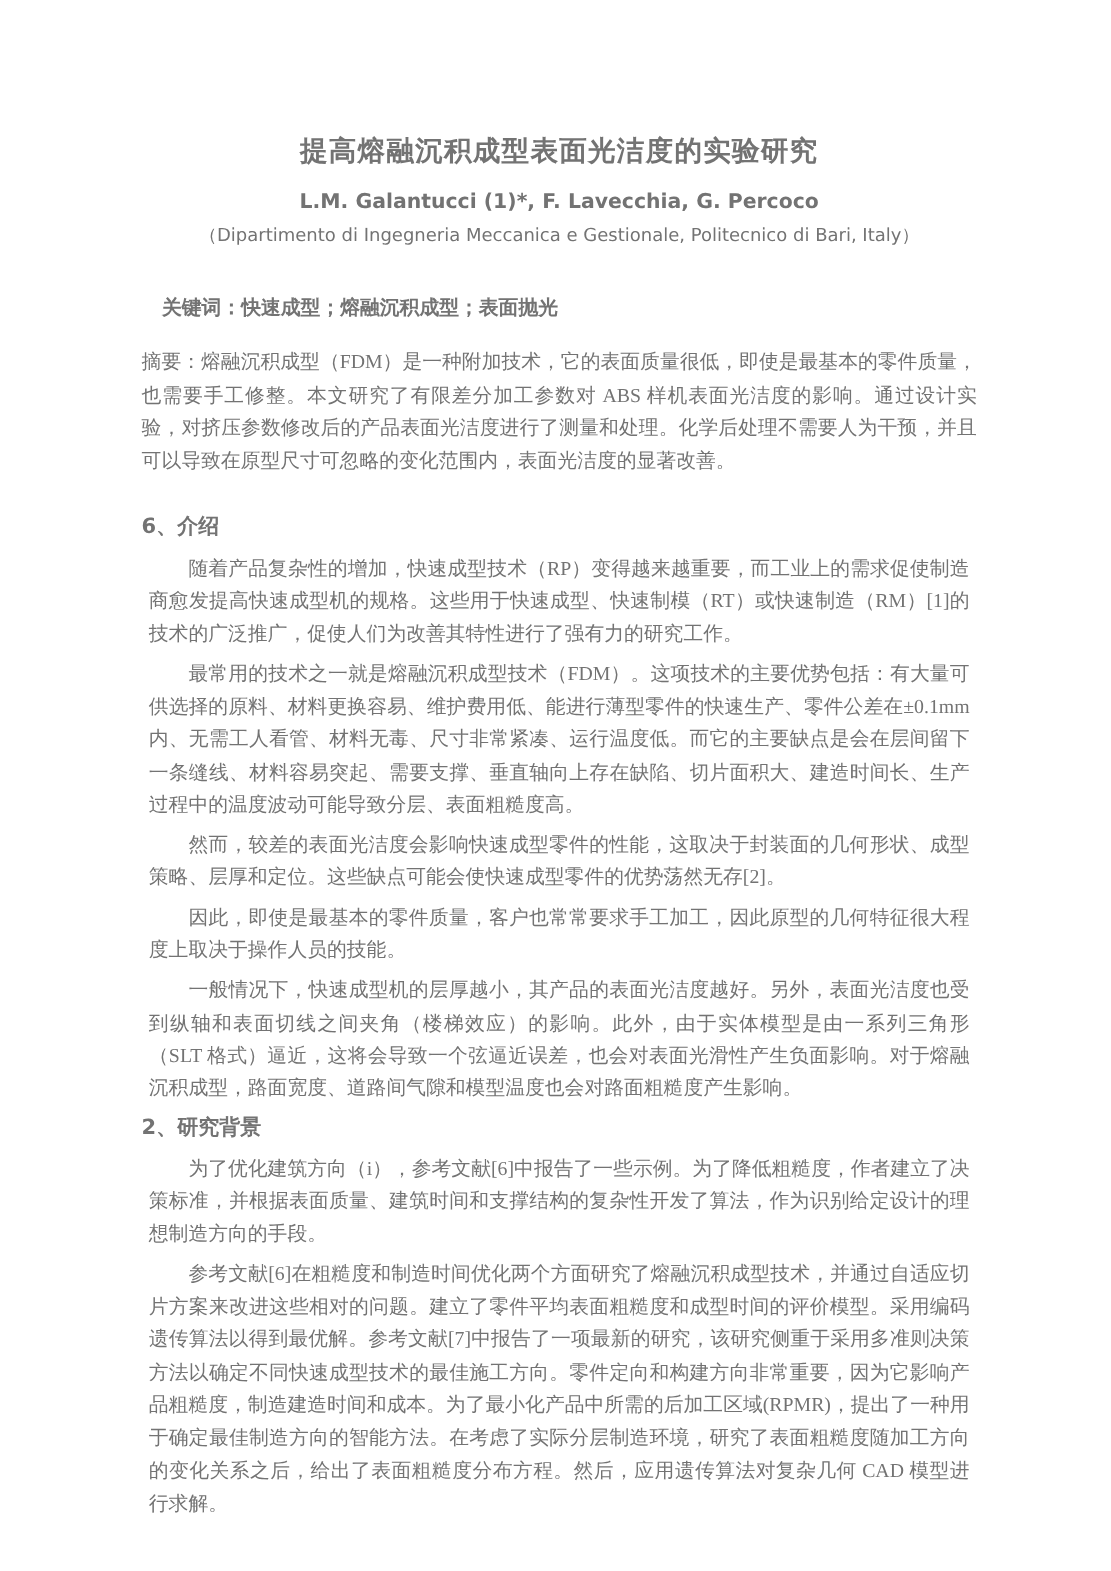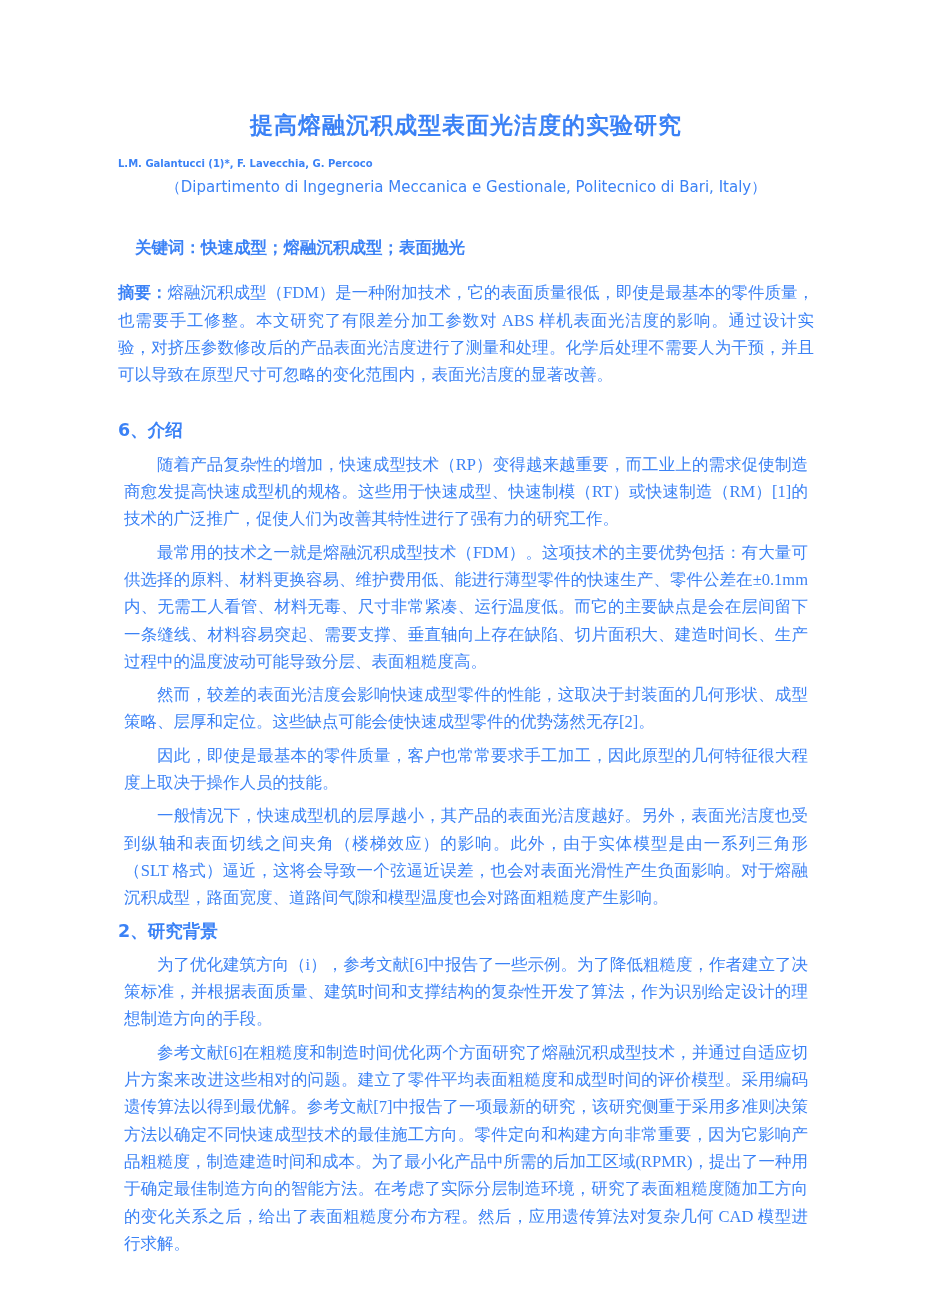--- a/index.html
+++ b/index.html
@@ -5,41 +5,42 @@
   html, body {
     margin: 0;
     padding: 0;
     background: #ffffff;
   }
   .page {
     position: relative;
     width: 926px;
     height: 1309px;
     background: #ffffff;
-    color: #3b82f6;
+    color: #737373;
     overflow: hidden;
   }
   .content {
     position: absolute;
     left: 118px;
     top: 110px;
     width: 696px;
   }
   .title {
     font-family: "DejaVu Sans", "Liberation Sans", sans-serif;
     font-size: 23px;
     font-weight: 700;
     text-align: center;
     margin: 0 0 17px 0;
     letter-spacing: 1px;
   }
   .authors {
     font-family: "DejaVu Sans", "Liberation Sans", sans-serif;
-    font-size: 10px;
+    font-size: 17px;
     font-weight: 700;
+    text-align: center;
     margin: 0 0 9px 0;
   }
   .affiliation {
     font-family: "DejaVu Sans", "Liberation Sans", sans-serif;
     font-size: 15px;
     font-weight: 400;
     text-align: center;
     margin: 0 0 38px 0;
   }
   .kw-line {
@@ -51,21 +52,21 @@
   }
   .abstract {
     font-family: "Liberation Serif", "DejaVu Serif", serif;
     font-size: 16.5px;
     line-height: 27.3px;
     text-align: justify;
     margin: 0;
   }
   .abstract .label {
     font-family: "DejaVu Sans", "Liberation Sans", sans-serif;
-    font-weight: 700;
+    font-weight: 400;
   }
   .section-heading {
     font-family: "DejaVu Sans", "Liberation Sans", sans-serif;
     font-size: 17.5px;
     font-weight: 700;
     line-height: 27.3px;
     margin: 0;
   }
   .section-heading.first {
     margin-top: 29px;

